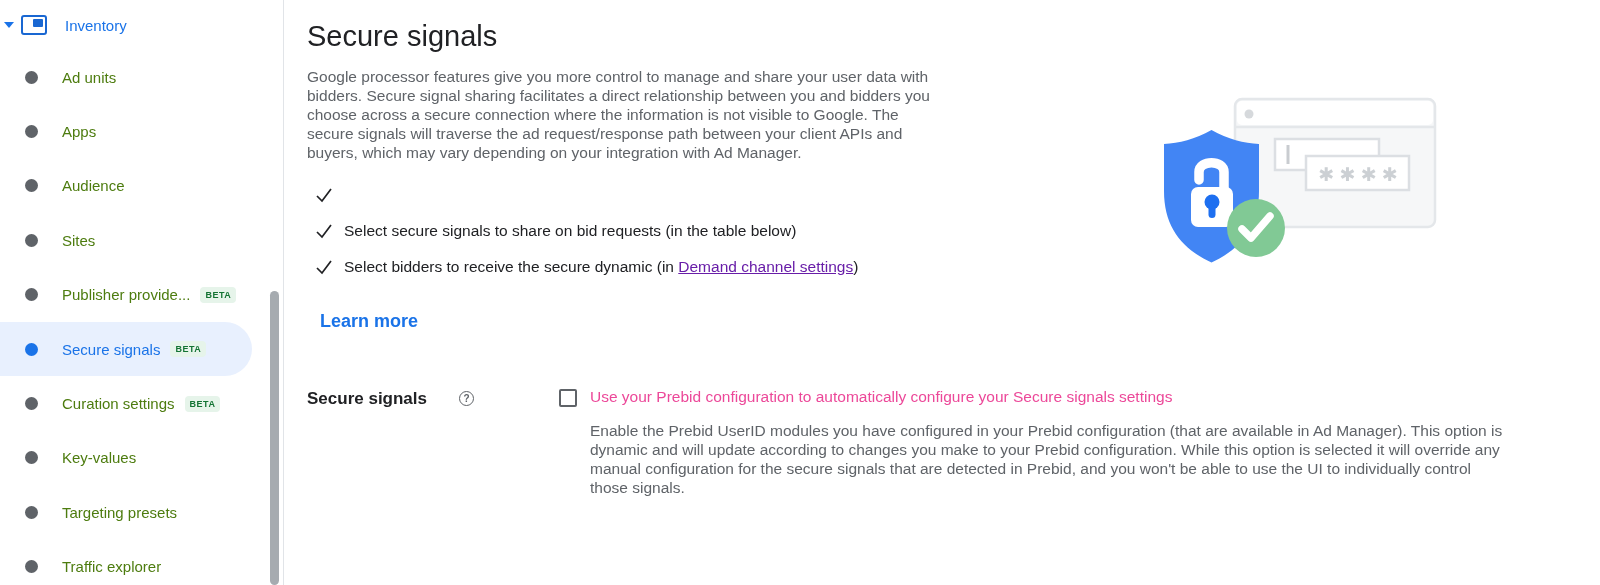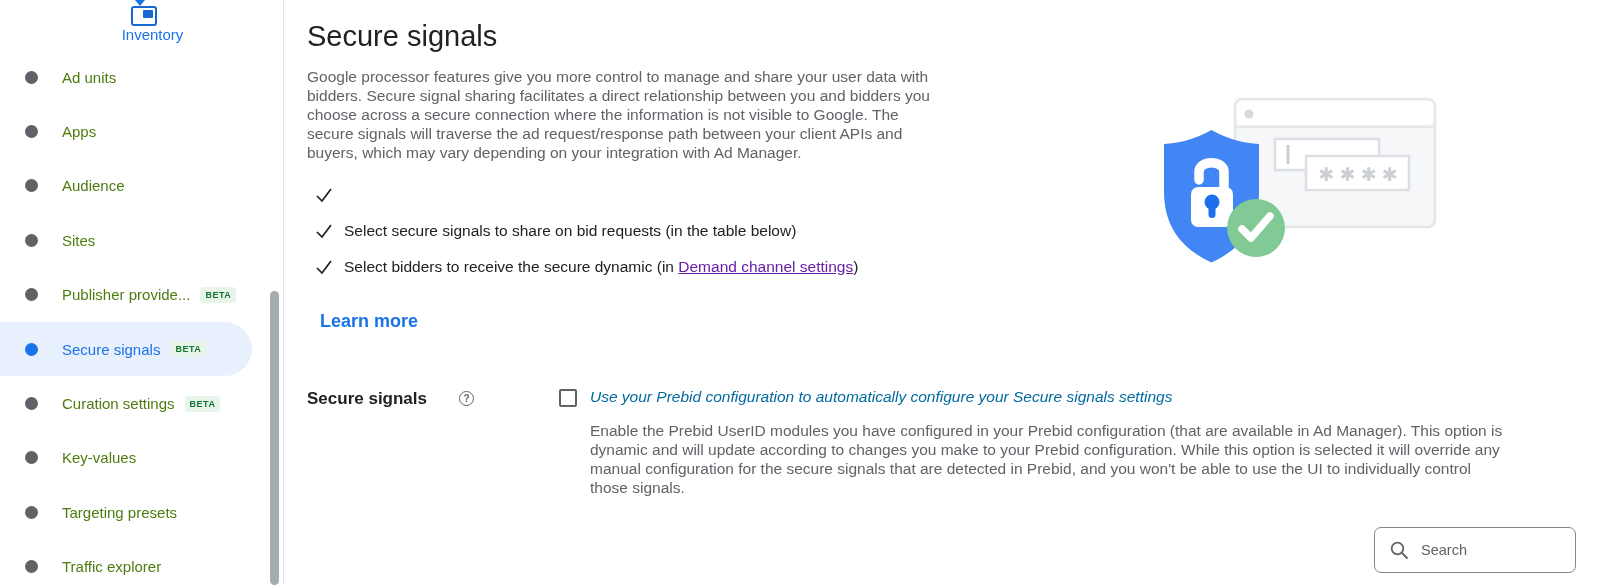--- a/index.html
+++ b/index.html
@@ -2,21 +2,21 @@
 <html><head>
 <meta charset="utf-8">
 <style>
   * { margin:0; padding:0; box-sizing:border-box; }
   html,body { background:#fff; }
   body { font-family:"Liberation Sans", sans-serif; color:#202124; }
   .app { position:relative; width:1600px; height:585px; background:#fff; overflow:hidden; }
 
   
   .sidebar { position:absolute; left:0; top:0; width:284px; height:100%; background:#fff; border-right:1px solid #e1e4e8; }
-  .sb-header { display:flex; align-items:center; height:50px; padding-left:4px; cursor:pointer;flex-direction:column; }
+  .sb-header { display:flex; align-items:center; height:50px; padding-left:4px; cursor:pointer; }
   .tri { width:0; height:0; border-left:5px solid transparent; border-right:5px solid transparent; border-top:6px solid #1a73e8; margin-right:7px; }
   .inv-icon { position:relative; width:26px; height:20px; border:2px solid #1967d2; border-radius:3px; flex:none; }
   .inv-icon .inv-inner { position:absolute; right:2px; top:2px; width:10px; height:8px; background:#1967d2; border-radius:1px; }
   .sb-header-label { margin-left:18px; font-size:15px; color:#1a73e8; }
   .sb-items { padding-top:0; }
   .sb-item { position:relative; display:flex; align-items:center; height:54.4px; width:252px; border-radius:0 28px 28px 0; cursor:pointer; }
   .sb-item .dot { width:13px; height:13px; border-radius:50%; background:#5f6368; margin-left:25px; flex:none; }
   .sb-item .sb-label { margin-left:24px; font-size:15px; color:#4d7c0f; white-space:nowrap; }
   .sb-item.selected { background:#e8f0fe; }
   .sb-item.selected .dot { background:#1a73e8; }
@@ -38,21 +38,21 @@
   a.link-purple { color:#681da8; }
   .learn-more { display:inline-block; margin:26px 0 0 13px; color:#1a73e8; font-size:18px; font-weight:700; cursor:pointer; text-decoration:none; }
 
   .settings-row { display:flex; margin-top:56px; }
   .settings-label-wrap { width:252px; display:flex; align-items:flex-start; padding-top:1px; flex:none; }
   .settings-label { font-size:17px; font-weight:700; color:#202124; }
   .help-icon { margin-left:32px; margin-top:2px; width:15px; height:15px; border:1.5px solid #5f6368; border-radius:50%; color:#5f6368; font-size:10px; font-weight:700; display:flex; align-items:center; justify-content:center; cursor:pointer; flex:none; }
   .settings-body { width:952px; }
   .cb-row { display:flex; align-items:flex-start; }
   .checkbox { width:18px; height:18px; border:2px solid #5f6368; border-radius:2px; background:#fff; margin-top:1px; cursor:pointer; flex:none; }
-  .cb-label { margin-left:13px; font-size:15.5px; color:#0369a1;font-style:italic; }
+  .cb-label { margin-left:13px; font-size:15.5px; color:#ec4899; }
   .cb-desc { margin:14px 0 0 31px; font-size:15.5px; line-height:19px; color:#5f6368; }
 
   
   .search-box { position:absolute; right:24px; top:527px; width:202px; height:46px; border:1px solid #80868b; border-radius:7px; display:flex; align-items:center; padding:0 14px; background:#fff; cursor:text; }
   .search-box input { border:none; outline:none; width:120px; margin-left:12px; font-size:14.5px; font-family:"Liberation Sans", sans-serif; color:#202124; background:transparent; }
   .search-box input::placeholder { color:#5f6368; }
 
   
   .illustration { position:absolute; top:88px; right:162px; width:300px; height:180px; }
 </style>
@@ -185,21 +185,14 @@
         <path d="M86,101 L86,84 C86,71.5 61,71.5 61,84 L61,92" stroke="#ffffff" stroke-width="9.5" fill="none" stroke-linecap="round"></path>
         <rect x="53" y="99" width="42" height="40" rx="7" fill="#ffffff"></rect>
         <circle cx="74" cy="114" r="7.5" fill="#1d6ff0"></circle>
         <rect x="70.5" y="117" width="7" height="13" rx="3.5" fill="#1d6ff0"></rect>
 
         <circle cx="118" cy="140" r="29" fill="#81c995"></circle>
         <path d="M104,141 L113,150 L132,128" stroke="#ffffff" stroke-width="7.5" fill="none" stroke-linecap="round" stroke-linejoin="round"></path>
       </svg>
     </div>
 
-    <div class="search-box">
-      <svg width="20" height="20" viewBox="0 0 20 20">
-          <circle cx="8.5" cy="8.5" r="5.8" fill="none" stroke="#5f6368" stroke-width="1.8"></circle>
-          <line x1="13" y1="13" x2="18" y2="18" stroke="#5f6368" stroke-width="1.8" stroke-linecap="round"></line>
-        </svg>
-      <input type="text" placeholder="Search" style="">
-    </div>
   </main>
 </div>
 
 </body></html>

